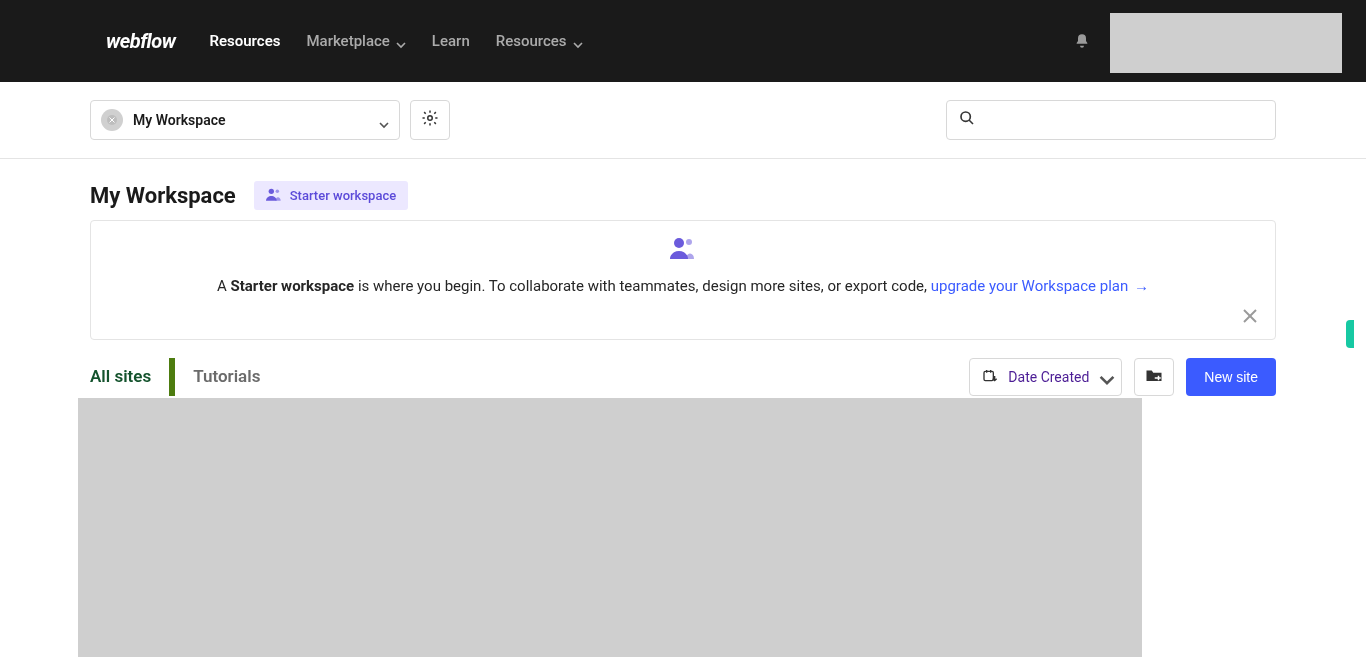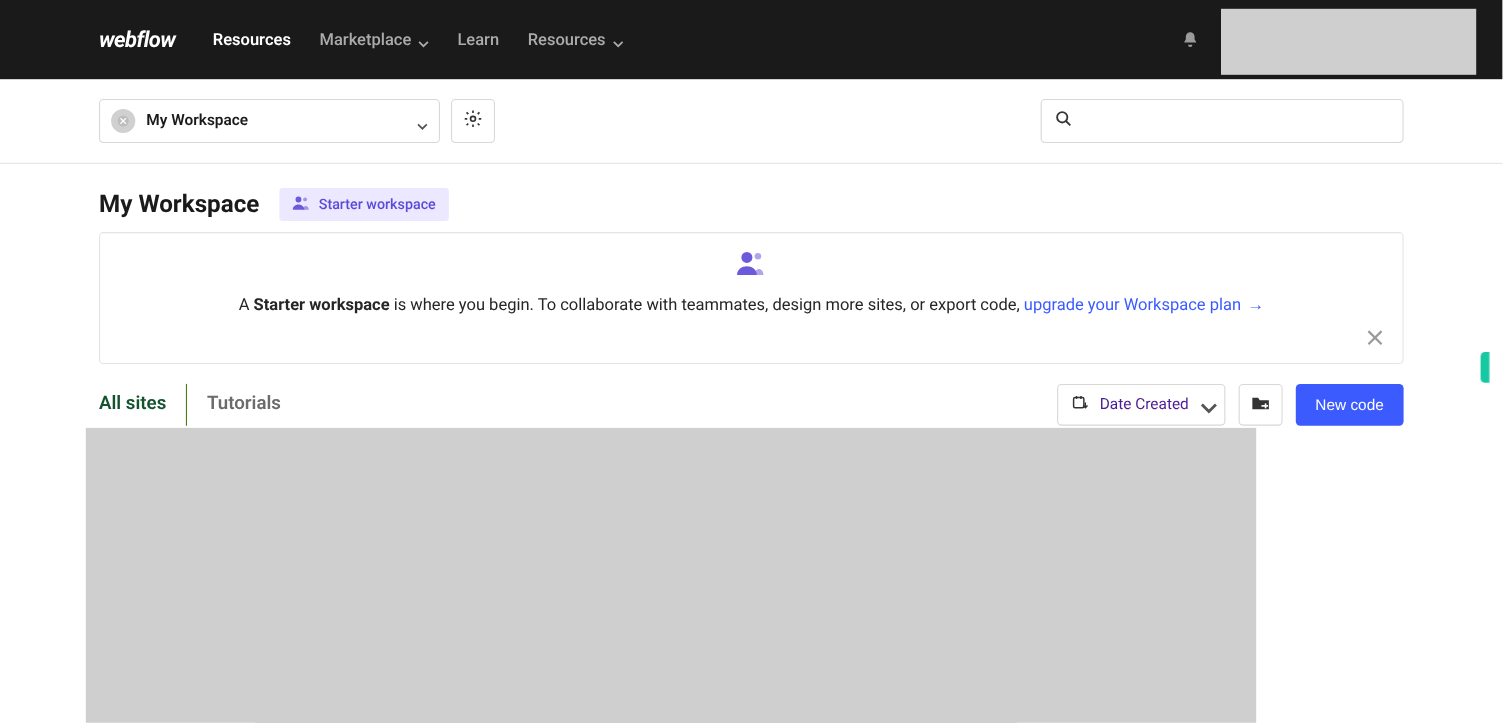--- a/index.html
+++ b/index.html
@@ -7,24 +7,24 @@
   body {
     font-family: -apple-system, BlinkMacSystemFont, "Segoe UI", Roboto, Helvetica, Arial, sans-serif;
     background: #fff;
     color: #1a1a1a;
     overflow-y: scroll;
   }
 
   
   .topnav {
     background: #1a1a1a;
-    height: 72px;
-    display: flex;
-    align-items: center;
-    padding: 0 24px 0 0;
+    height: 82px;
+    display: flex;
+    align-items: center;
+    padding: 0 24px 0 16px;
   }
   .topnav-left {
     display: flex;
     align-items: center;
     gap: 26px;
     padding-left: 90px;
   }
   .logo {
     color: #fff;
     font-weight: 700;
@@ -150,21 +150,21 @@
   .tabs-row{
     padding:0 90px;
     display:flex;align-items:center;
   }
   .tabs{display:flex;}
   .tab{
     font-size:17px;font-weight:600;color:#6b6b6b;
     padding:8px 18px 10px 0;cursor:pointer;
   }
   .tab.active{color:#14532d;}
-  .tab+.tab{border-left:1px solid #4d7c0f;padding-left:18px;}
+  .tab+.tab{border-left:6px solid #4d7c0f;padding-left:18px;}
   .actions{
     margin-left:auto;display:flex;align-items:center;gap:12px;
   }
   .sort-btn{
     border:1px solid #d8d8d8;border-radius:4px;height:38px;
     display:flex;align-items:center;gap:10px;padding:0 12px;
     font-size:14px;color:#4c1d95;cursor:pointer;
   }
   .sort-btn svg{width:16px;height:16px;}
   .folder-btn{
@@ -323,21 +323,21 @@
     </div>
     <div class="folder-btn">
       <span>
         <svg viewBox="0 0 24 20" fill="#333">
             <path d="M2 4h7l2 3h11v11H2z"></path>
             <rect x="17" y="13" width="2" height="6" fill="#fff" transform="translate(0 -2)"></rect>
             <rect x="14" y="15" width="8" height="2" fill="#fff" transform="translate(-1 -2)"></rect>
           </svg>
       </span>
     </div>
-    <button class="new-site-btn">New code</button>
+    <button class="new-site-btn">New site</button>
   </div>
 </div>
 
 <div class="sites-area">
   <div class="site-thumb"></div>
 </div>
 
 <div class="edge-pill"></div>
 
 </body></html>

